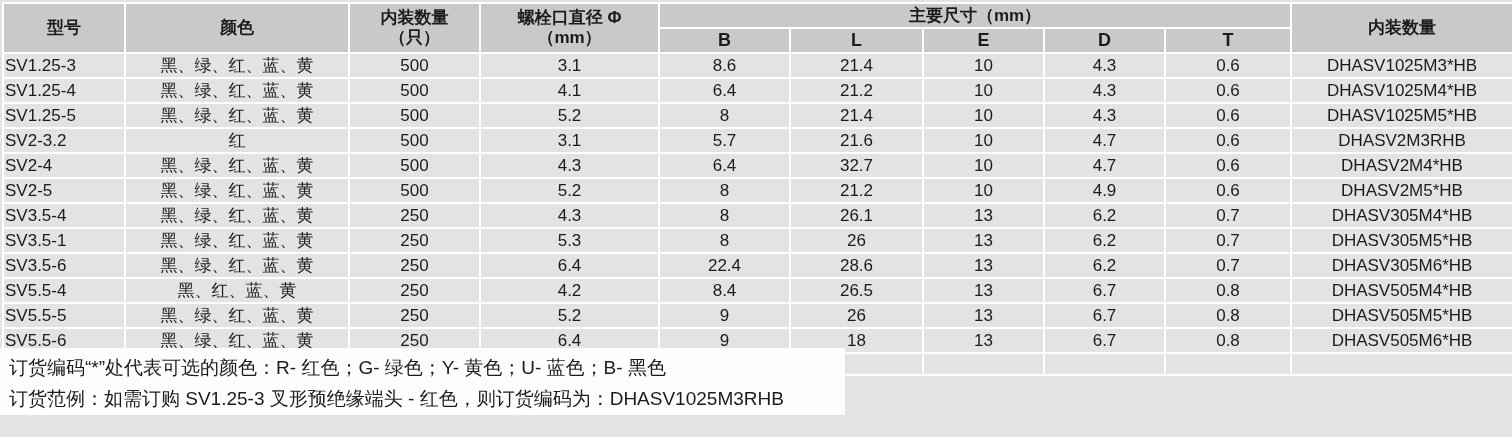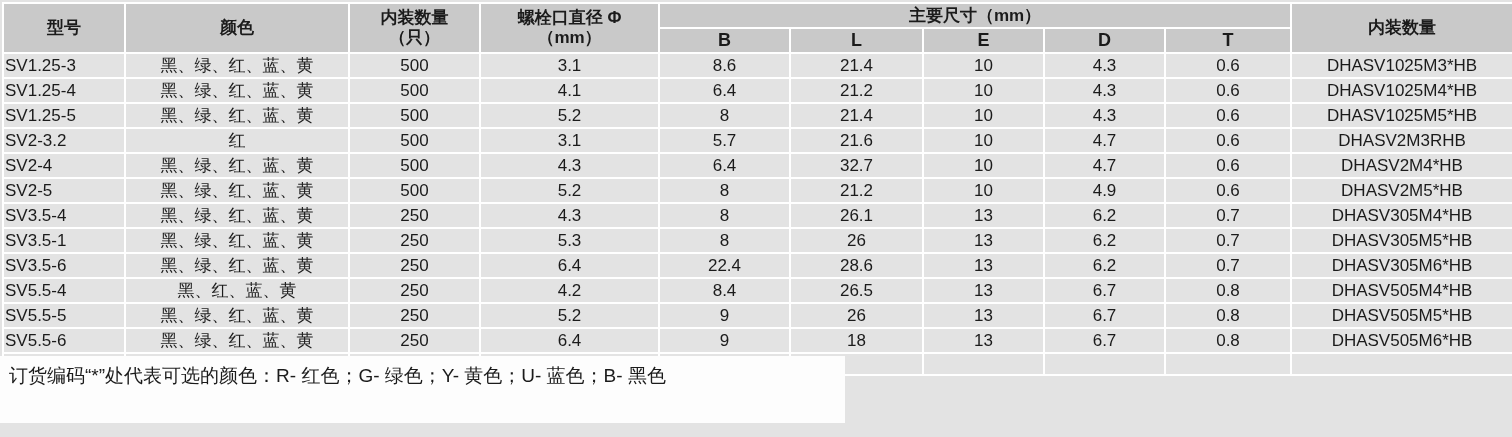--- a/index.html
+++ b/index.html
@@ -41,21 +41,21 @@
     background:var(--cell-bg,#e3e3e3);
     font-size:17px;
     height:21px;
   }
   table.spec td.model{
     text-align:left;
     padding-left:1px;
   }
   table.spec tr.empty-strip td{height:20px;}
   .notes{
-    position:absolute;left:0;top:356px;
+    position:absolute;left:0;top:348px;
     width:845px;height:67px;
     background:var(--note-bg,#fdfdfd);
     box-sizing:border-box;
     padding:4px 8px 0 9px;
     color:var(--text,#1b1b1b);
     font-size:19px;
     z-index:5;
   }
   .notes .note-line{
     line-height:31px;
@@ -260,15 +260,16 @@
         <td></td>
         <td></td>
         <td></td>
         <td></td>
       </tr>
     </tbody>
   </table>
 
   <div class="notes">
     <div class="note-line">订货编码“*”处代表可选的颜色：R- 红色；G- 绿色；Y- 黄色；U- 蓝色；B- 黑色</div>
+    <div class="note-line">订货范例：如需订购 SV1.25-3 叉形预绝缘端头 - 红色，则订货编码为：DHASV1025M3RHB</div>
   </div>
 
 </div>
 
 </body></html>

